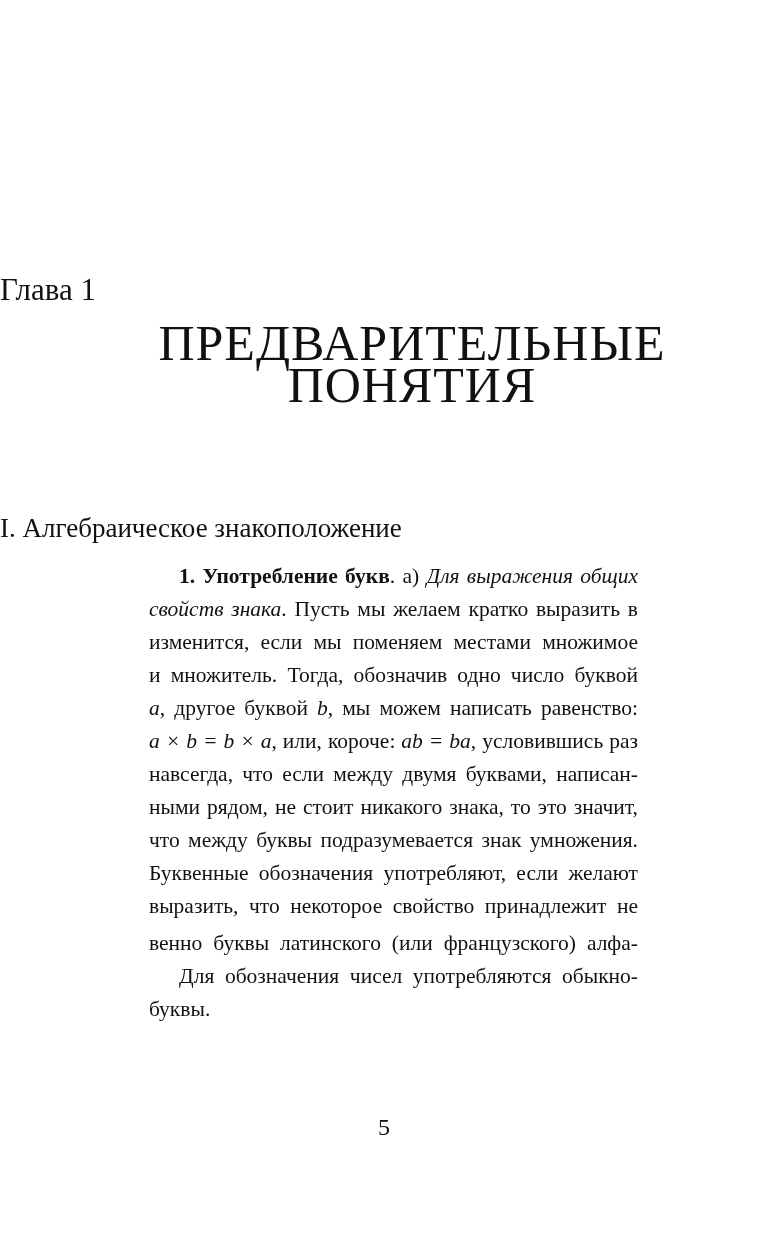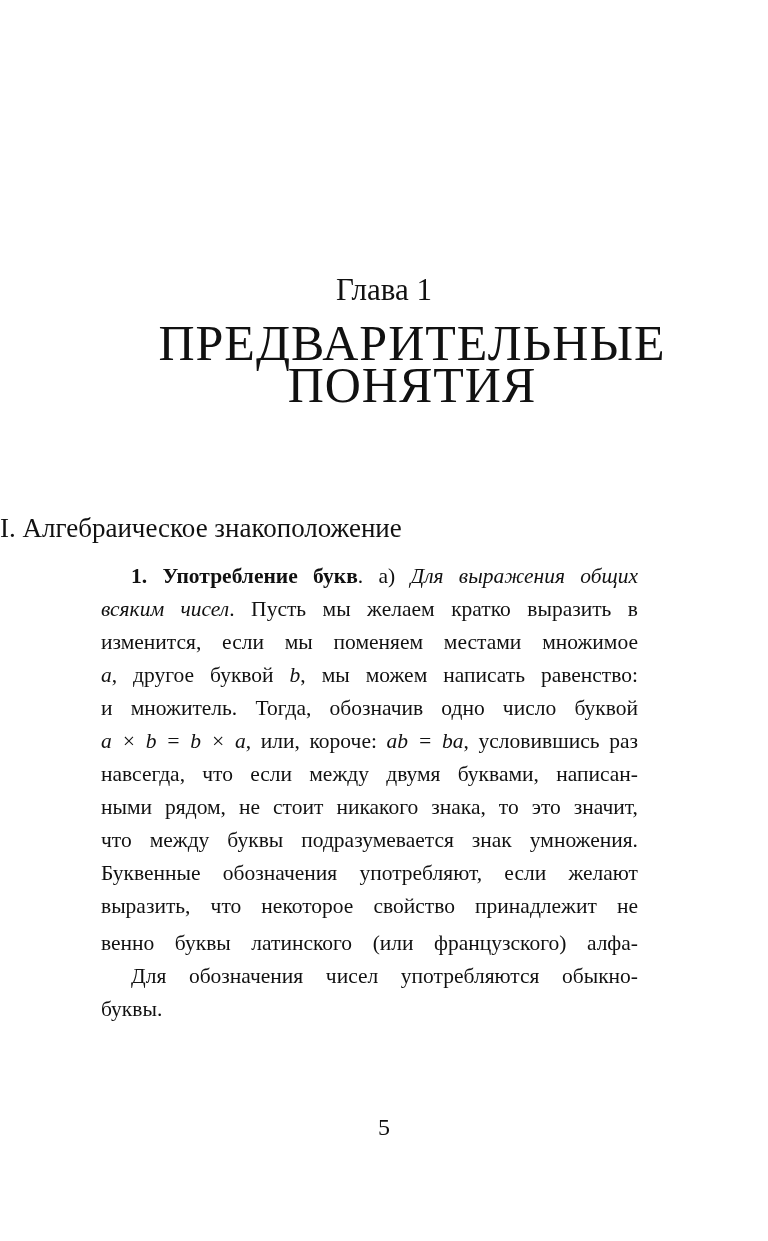--- a/index.html
+++ b/index.html
@@ -13,21 +13,21 @@
       position: relative;
       overflow: hidden;
       color: #111111;
       font-family: "Liberation Serif", "DejaVu Serif", serif;
     }
     .chapter-label {
       position: absolute;
       top: 270px;
       left: 0;
       width: 768px;
-      text-align: center;
+      text-align: left;
       font-size: 31px;
       line-height: 40px;
     }
     .chapter-title {
       position: absolute;
       top: 322px;
       left: 0;
       width: 768px;
       text-align: center;
       font-size: 50px;
@@ -50,20 +50,21 @@
       width: 537px;
       font-size: 21.5px;
       line-height: 33px;
     }
     .line {
       display: block;
       text-align: justify;
       text-align-last: justify;
       white-space: nowrap;
       height: 33px;
+      margin-left: 48px;
     }
     .line.last {
       text-align-last: left;
     }
     .indent {
       padding-left: 30px;
     }
     .para-gap {
       height: 4px;
     }
@@ -93,24 +94,24 @@
 
 <div class="body-text">
 
   <div>
     <span class="line indent">
       <span class="bold">1.</span>
       <span class="bold">Употребление букв</span><span>.</span>
       <span>а)</span>
       <span class="ital">Для выражения общих</span>
     </span>
-    <span class="line"><span class="ital">всяким чисел</span><span>. Пусть мы желаем кратко выразить в</span></span>
+    <span class="line"><span class="ital">свойств знака</span><span>. Пусть мы желаем кратко выразить в</span></span>
     <span class="line">изменится, если мы поменяем местами множимое</span>
+    <span class="line">и множитель. Тогда, обозначив одно число буквой</span>
     <span class="line"><span class="ital">a</span><span style="white-space:pre">, другое буквой </span><span class="ital">b</span><span>, мы можем написать равенство:</span></span>
-    <span class="line">и множитель. Тогда, обозначив одно число буквой</span>
     <span class="line"><span class="ital">a × b = b × a</span><span style="white-space:pre">, или, короче: </span><span class="ital">ab = ba</span><span>, условившись раз</span></span>
     <span class="line">навсегда, что если между двумя буквами, написан-</span>
     <span class="line">ными рядом, не стоит никакого знака, то это значит,</span>
     <span class="line">что между буквы подразумевается знак умножения.</span>
     <span class="line">Буквенные обозначения употребляют, если желают</span>
     <span class="line">выразить, что некоторое свойство принадлежит не</span>
   </div>
 
   <div class="para-gap"></div>
 

